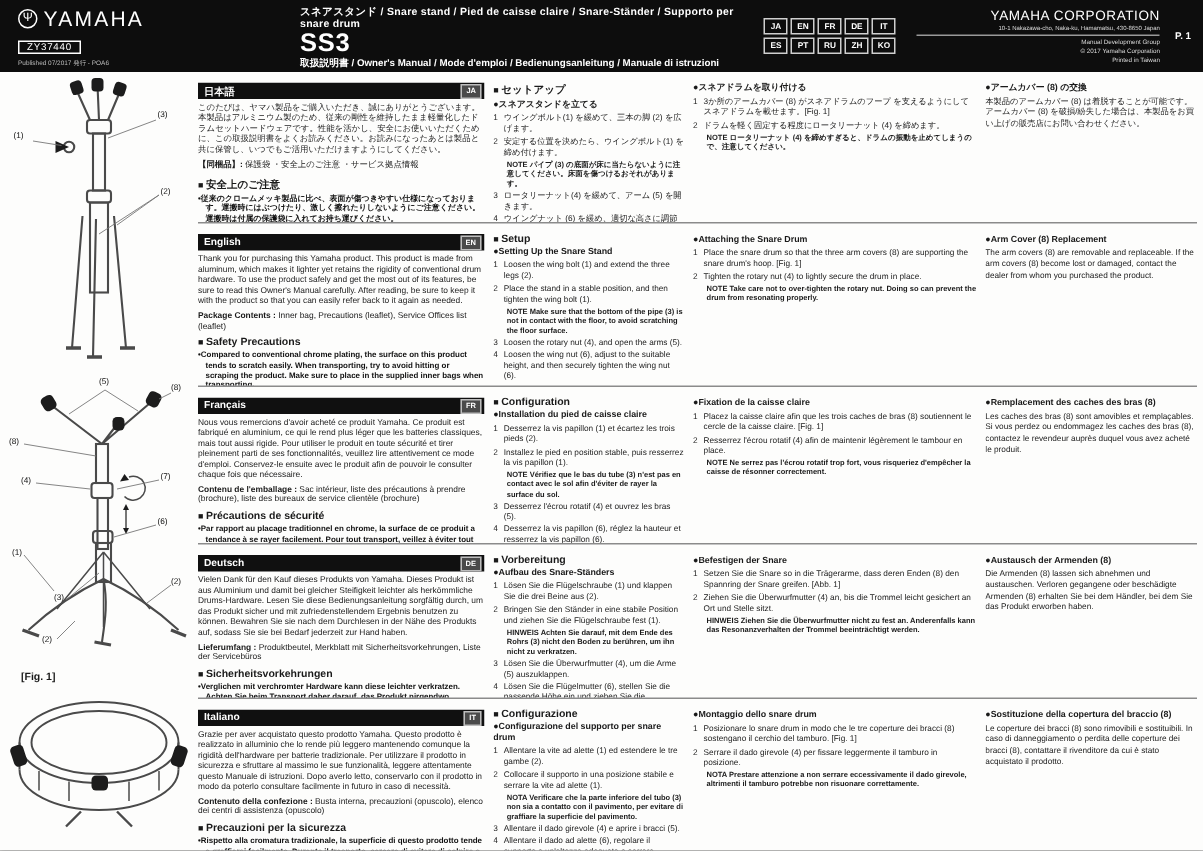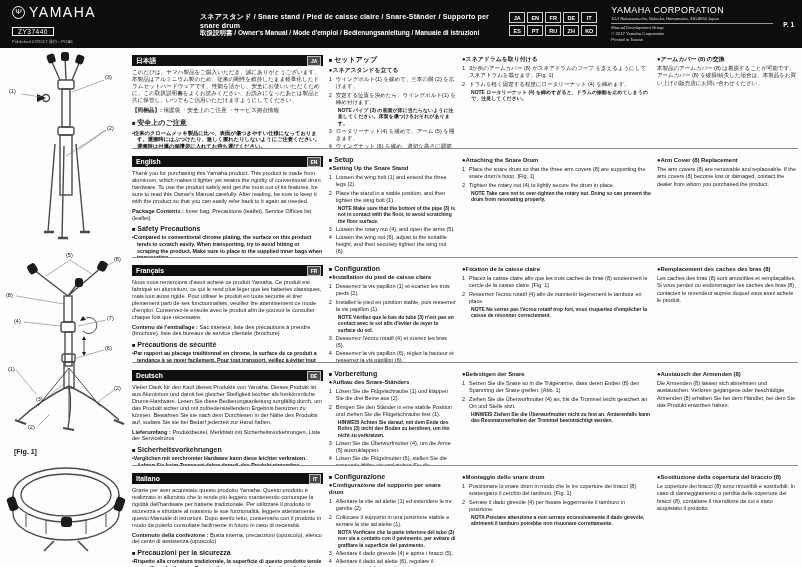--- a/index.html
+++ b/index.html
@@ -14,21 +14,21 @@
   .logo-circle{width:13px;height:13px;border:1.2px solid #fff;border-radius:50%;display:flex;align-items:center;justify-content:center;font-size:8px;line-height:1}
   .logo-text{font-size:14px;font-weight:normal;letter-spacing:1.5px}
   .part-box{display:inline-block;border:1px solid #fff;font-size:6.5px;padding:0 5px;margin-top:2px;letter-spacing:.5px}
   .published{font-size:4.3px;color:#bbb;margin-top:1px}
   .title-block{flex:1;padding-top:2px}
   .product-line{font-size:7px;font-weight:bold;letter-spacing:.2px}
   .model{font-size:17px;font-weight:bold;line-height:1.05;letter-spacing:.5px}
   .manual-line{font-size:6.5px;font-weight:bold}
   .lang-grid{display:grid;grid-template-columns:repeat(5,16px);grid-auto-rows:11px;gap:2px;margin-right:14px}
   .lang-cell{border:1px solid #cfcfcf;color:#fff;font-size:5.5px;font-weight:bold;display:flex;align-items:center;justify-content:center}
-  .corp-block{width:168px;text-align:left;padding-right:6px}
+  .corp-block{width:168px;text-align:right;padding-right:6px}
   .corp-name{font-size:9px;letter-spacing:.4px}
   .corp-addr{font-size:4px;color:#ddd;margin-top:1px}
   .credits{font-size:4.2px;color:#ddd;line-height:1.35;border-top:.5px solid #999;margin-top:2px;padding-top:1px}
   .page-no{font-size:6.5px;font-weight:bold;margin:0 8px 0 4px}
 
   
   .figure-col{position:absolute;left:6px;top:52px;width:124px}
   .fig{position:relative}
   .fig svg{display:block}
   .callout{position:absolute;font-size:5.5px;color:#111;white-space:nowrap}
@@ -76,20 +76,21 @@
     <div class="logo-block">
       <div class="logo-row">
         <span class="logo-circle">Ψ</span>
         <span class="logo-text">YAMAHA</span>
       </div>
       <span class="part-box">ZY37440</span>
       <div class="published">Published 07/2017 発行 - POA6</div>
     </div>
     <div class="title-block">
       <div class="product-line">スネアスタンド / Snare stand / Pied de caisse claire / Snare-Ständer / Supporto per snare drum</div>
+      <div class="model">SS3</div>
       <div class="manual-line">取扱説明書 / Owner's Manual / Mode d'emploi / Bedienungsanleitung / Manuale di istruzioni</div>
     </div>
     <div class="lang-grid">
       <span class="lang-cell">JA</span>
       <span class="lang-cell">EN</span>
       <span class="lang-cell">FR</span>
       <span class="lang-cell">DE</span>
       <span class="lang-cell">IT</span>
       <span class="lang-cell">ES</span>
       <span class="lang-cell">PT</span>

